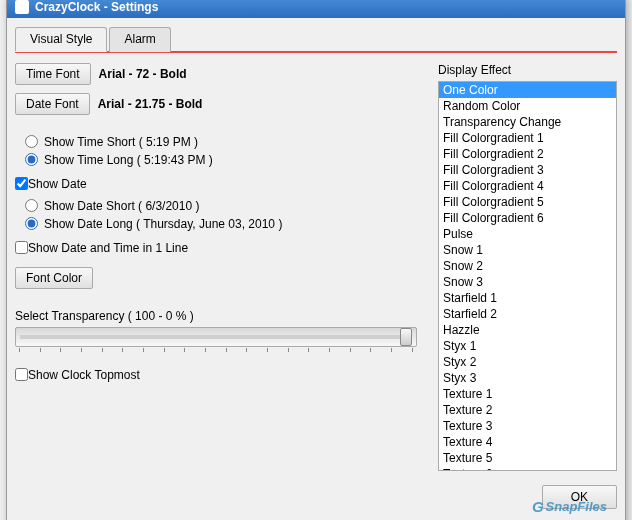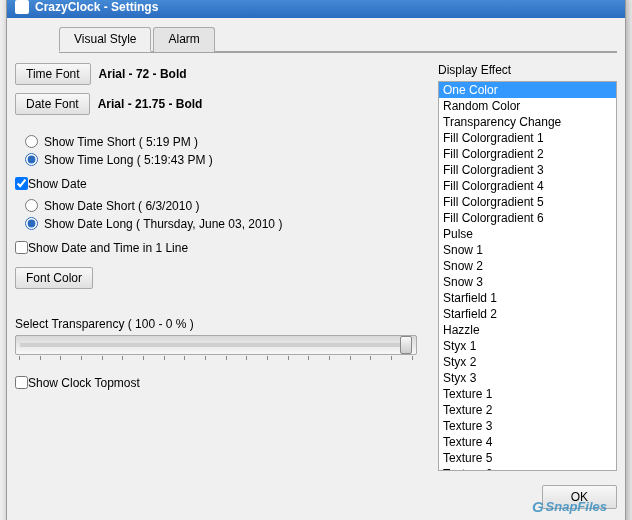--- a/index.html
+++ b/index.html
@@ -35,23 +35,22 @@
       height: 14px;
       background: #fff;
       border-radius: 2px;
       display: inline-block;
     }
     .window-content {
       padding: 8px;
     }
     .tabs {
       display: flex;
-      border-bottom: 2px solid #a3a3a3;
+      border-bottom: 2px solid #ef4444;
       margin-bottom: 10px;
-      margin-left: 44px;
     }
     .tab {
       padding: 4px 14px;
       border: 1px solid #aaa;
       border-bottom: none;
       background: #e4e4e4;
       cursor: pointer;
       font-size: 12px;
       margin-right: 2px;
       border-radius: 3px 3px 0 0;
@@ -127,21 +126,21 @@
       padding: 1px 4px;
       font-size: 12px;
       cursor: pointer;
       white-space: nowrap;
     }
     .listbox-item.selected {
       background: #3399ff;
       color: white;
     }
     .slider-container {
-      margin: 16px 0 8px 0;
+      margin: 8px 0 8px 0;
     }
     .slider-label {
       font-size: 12px;
       margin-bottom: 4px;
     }
     .slider-track {
       width: 100%;
       position: relative;
       height: 20px;
       border: 1px solid #aaa;

